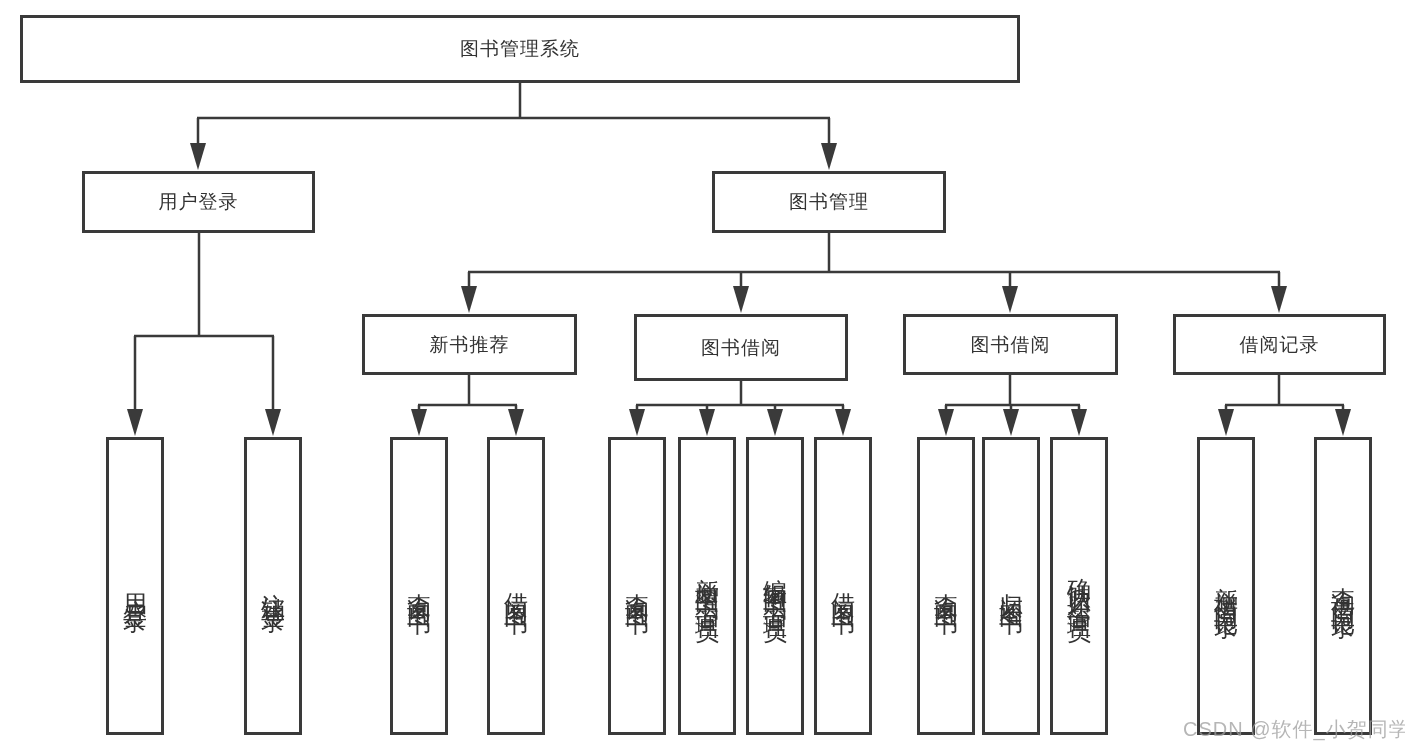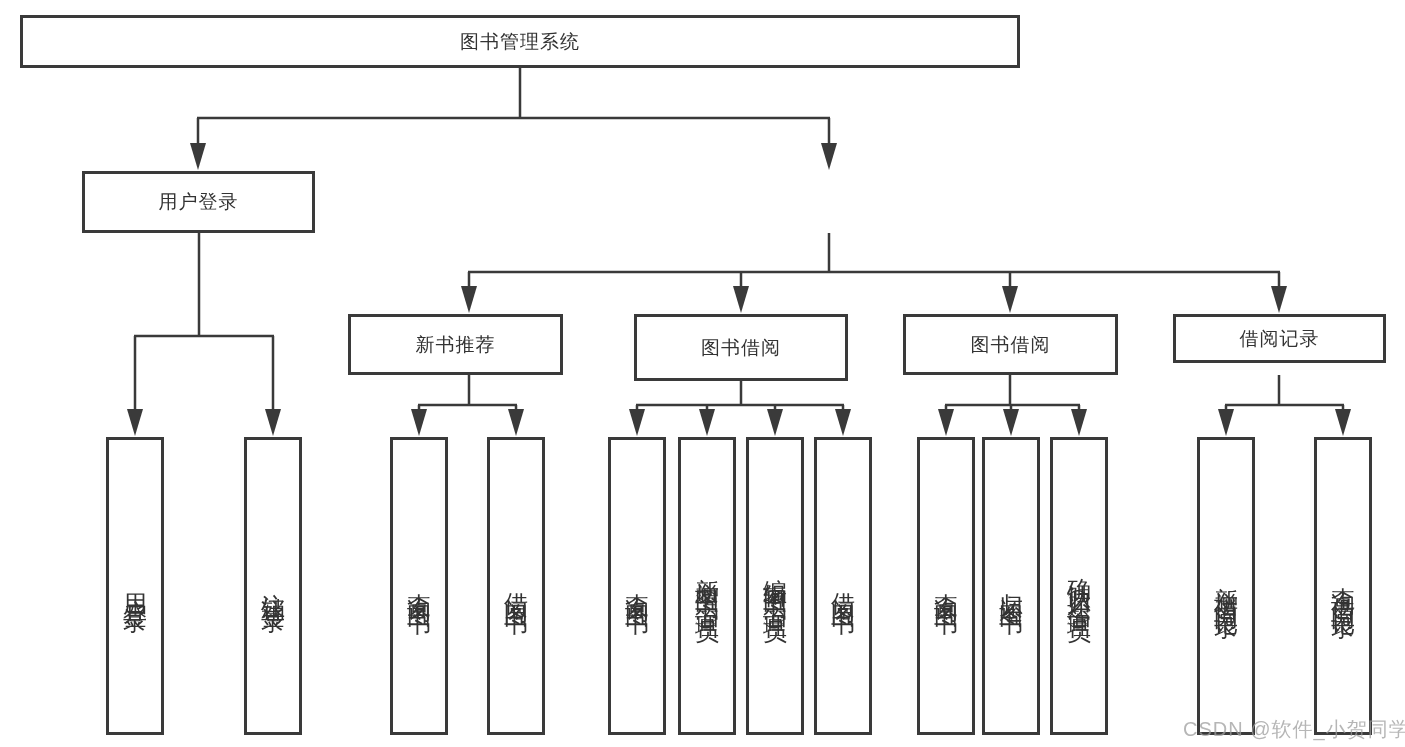--- a/index.html
+++ b/index.html
@@ -24,29 +24,29 @@
   }
   .hbox { font-size:19px; letter-spacing:1px; }
   .vbox {
     writing-mode:vertical-rl;
     text-orientation:mixed;
     font-size:24px;
     letter-spacing:6px;
     line-height:1;
   }
   
-  .b-root { left:20px;  top:15px;  width:1000px; height:53px; }
+  .b-root { left:20px;  top:15px;  width:1000px; height:68px; }
   
   .b-l2a  { left:82px;  top:171px; width:233px;  height:62px; }
   .b-l2b  { left:712px; top:171px; width:234px;  height:62px; }
   
-  .b-l3a  { left:348px;  top:314px; width:215px; height:61px; }
+  .b-l3a  { left:362px;  top:314px; width:215px; height:61px; }
   .b-l3b  { left:634px;  top:314px; width:214px; height:67px; }
   .b-l3c  { left:903px;  top:314px; width:215px; height:61px; }
-  .b-l3d  { left:1173px; top:314px; width:213px; height:49px; }
+  .b-l3d  { left:1173px; top:314px; width:213px; height:61px; }
   
   .leaf { top:437px; width:58px; height:298px; }
   .b-lf1  { left:106px; }  .b-lf2  { left:244px; }
   .b-lf3  { left:390px; }  .b-lf4  { left:487px; }
   .b-lf5  { left:608px; }  .b-lf6  { left:678px; }
   .b-lf7  { left:746px; }  .b-lf8  { left:814px; }
   .b-lf9  { left:917px; }  .b-lf10 { left:982px; }
   .b-lf11 { left:1050px; } .b-lf12 { left:1197px; }
   .b-lf13 { left:1314px; }
   .watermark {
@@ -120,20 +120,21 @@
     <use href="#arr" transform="translate(946,436)"></use>
     <use href="#arr" transform="translate(1011,436)"></use>
     <use href="#arr" transform="translate(1079,436)"></use>
     <use href="#arr" transform="translate(1226,436)"></use>
     <use href="#arr" transform="translate(1343,436)"></use>
   </svg>
 
   <div class="box hbox b-root">图书管理系统</div>
 
   <div class="box hbox b-l2a">用户登录</div>
+  <div class="box hbox b-l2b">图书管理</div>
 
   <div class="box hbox b-l3a">新书推荐</div>
   <div class="box hbox b-l3b">图书借阅</div>
   <div class="box hbox b-l3c">图书借阅</div>
   <div class="box hbox b-l3d">借阅记录</div>
 
   <div class="box vbox leaf b-lf1">用户登录</div>
   <div class="box vbox leaf b-lf2">注销登录</div>
 
   <div class="box vbox leaf b-lf3">查询图书</div>

